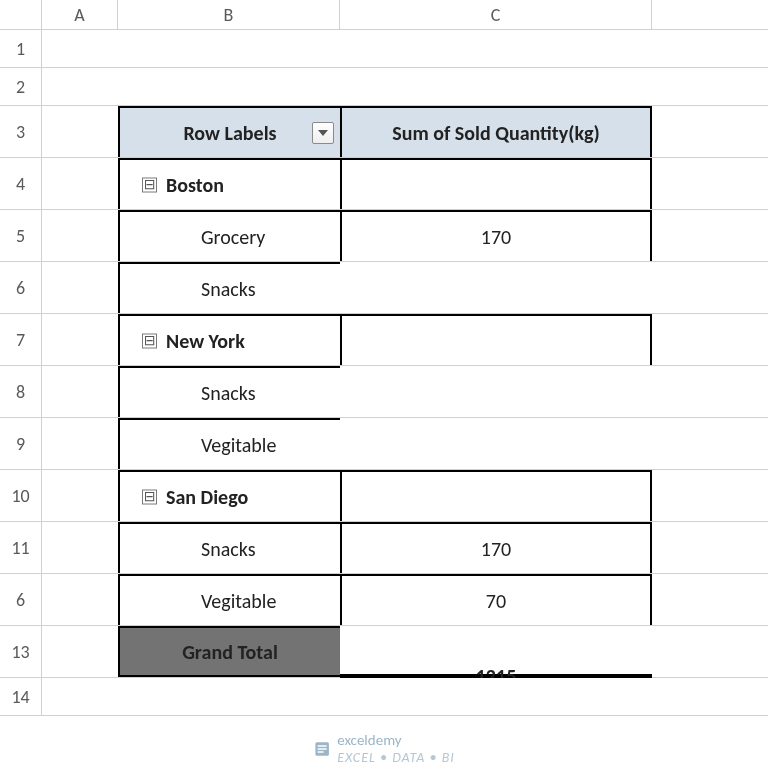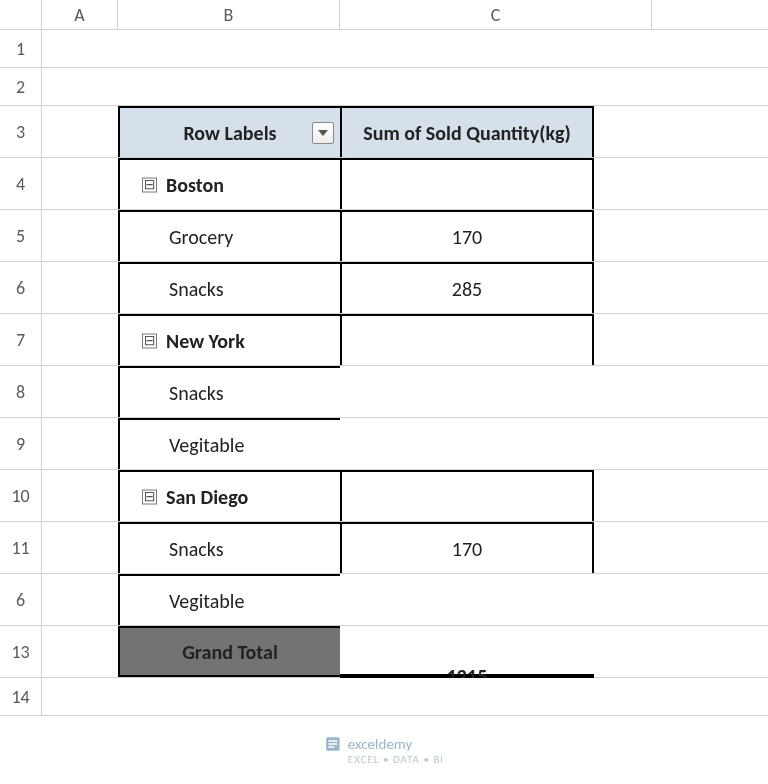--- a/index.html
+++ b/index.html
@@ -66,21 +66,21 @@
   .cell {
     background: #ffffff;
     display: flex;
     align-items: center;
     font-size: 20px;
     color: #222;
     position: relative;
   }
   .cell.colA { width: 76px; }
   .cell.colB { width: 222px; }
-  .cell.colC { width: 254px; justify-content: center; }
+  .cell.colC { width: 312px; justify-content: center; }
 
   
   .ptB, .ptC {
     border-top: 2px solid #000;
     border-left: 2px solid #000;
   }
   .ptC-right { border-right: 2px solid #000; }
   .pt-bottom { border-bottom: 2px solid #000; }
 
   
@@ -106,21 +106,21 @@
     border: 1px solid #7a7a7a;
     background: #ffffff;
     font-size: 14px;
     line-height: 11px;
     text-align: center;
     color: #555;
     font-weight: 400;
     font-family: Arial, sans-serif;
   }
   .pv-item {
-    padding-left: 49px;
+    padding-left: 81px;
   }
   .pv-total {
     background: #737373;
     font-weight: 700;
     justify-content: center;
   }
   .pv-total-c {
     background: #d6e0ea;
     font-weight: 700;
     justify-content: center;
@@ -141,28 +141,29 @@
     justify-content: center;
   }
   .dropdown-btn svg { width: 10px; height: 6px; }
 
   .watermark {
     position: absolute;
     bottom: 18px;
     left: 50%;
     transform: translateX(-50%);
     display: flex;
+    align-items: center;
     gap: 6px;
     color: #9bb5c9;
     font-size: 15px;
   }
   .watermark .logo {
     width: 18px; height: 18px;
   }
-  .watermark .sub { font-size: 11px; letter-spacing: 1px; color:#b6c8d6; }
+  .watermark .sub { font-size: 14px; letter-spacing: 1px; color:#b6c8d6;font-style:italic; }
 </style>
 </head>
 <body>
 
 <div class="sheet">
 
   <div class="col-headers">
     <div class="rowhead-spacer"></div>
     <div class="col-header colA">A</div>
     <div class="col-header colB">B</div>
@@ -215,21 +216,20 @@
       <div class="rowhead">5</div>
       <div class="cell colA"></div>
       <div class="cell colB ptB pv-item">Grocery</div>
       <div class="cell colC ptB ptC-right">170</div>
     </div>
 
     <div class="row">
       <div class="rowhead">6</div>
       <div class="cell colA"></div>
       <div class="cell colB ptB pv-item">Snacks</div>
-      <div class="cell colC ptB ptC-right">285</div>
     </div>
 
     <div class="row">
       <div class="rowhead">7</div>
       <div class="cell colA"></div>
       <div class="cell colB ptB pv-group">
         <span class="collapse-icon">⊟</span>
         <span>New York</span>
       </div>
       <div class="cell colC ptB ptC-right"></div>
@@ -261,20 +261,21 @@
       <div class="rowhead">11</div>
       <div class="cell colA"></div>
       <div class="cell colB ptB pv-item">Snacks</div>
       <div class="cell colC ptB ptC-right">170</div>
     </div>
 
     <div class="row">
       <div class="rowhead">6</div>
       <div class="cell colA"></div>
       <div class="cell colB ptB pv-item">Vegitable</div>
+      <div class="cell colC ptB ptC-right">70</div>
     </div>
 
     <div class="row">
       <div class="rowhead">13</div>
       <div class="cell colA"></div>
       <div class="cell colB ptB pv-total pt-bottom">Grand Total</div>
       <div class="cell colC ptB ptC-right pv-total-c pt-bottom">1215</div>
     </div>
 
     <div class="row short">

